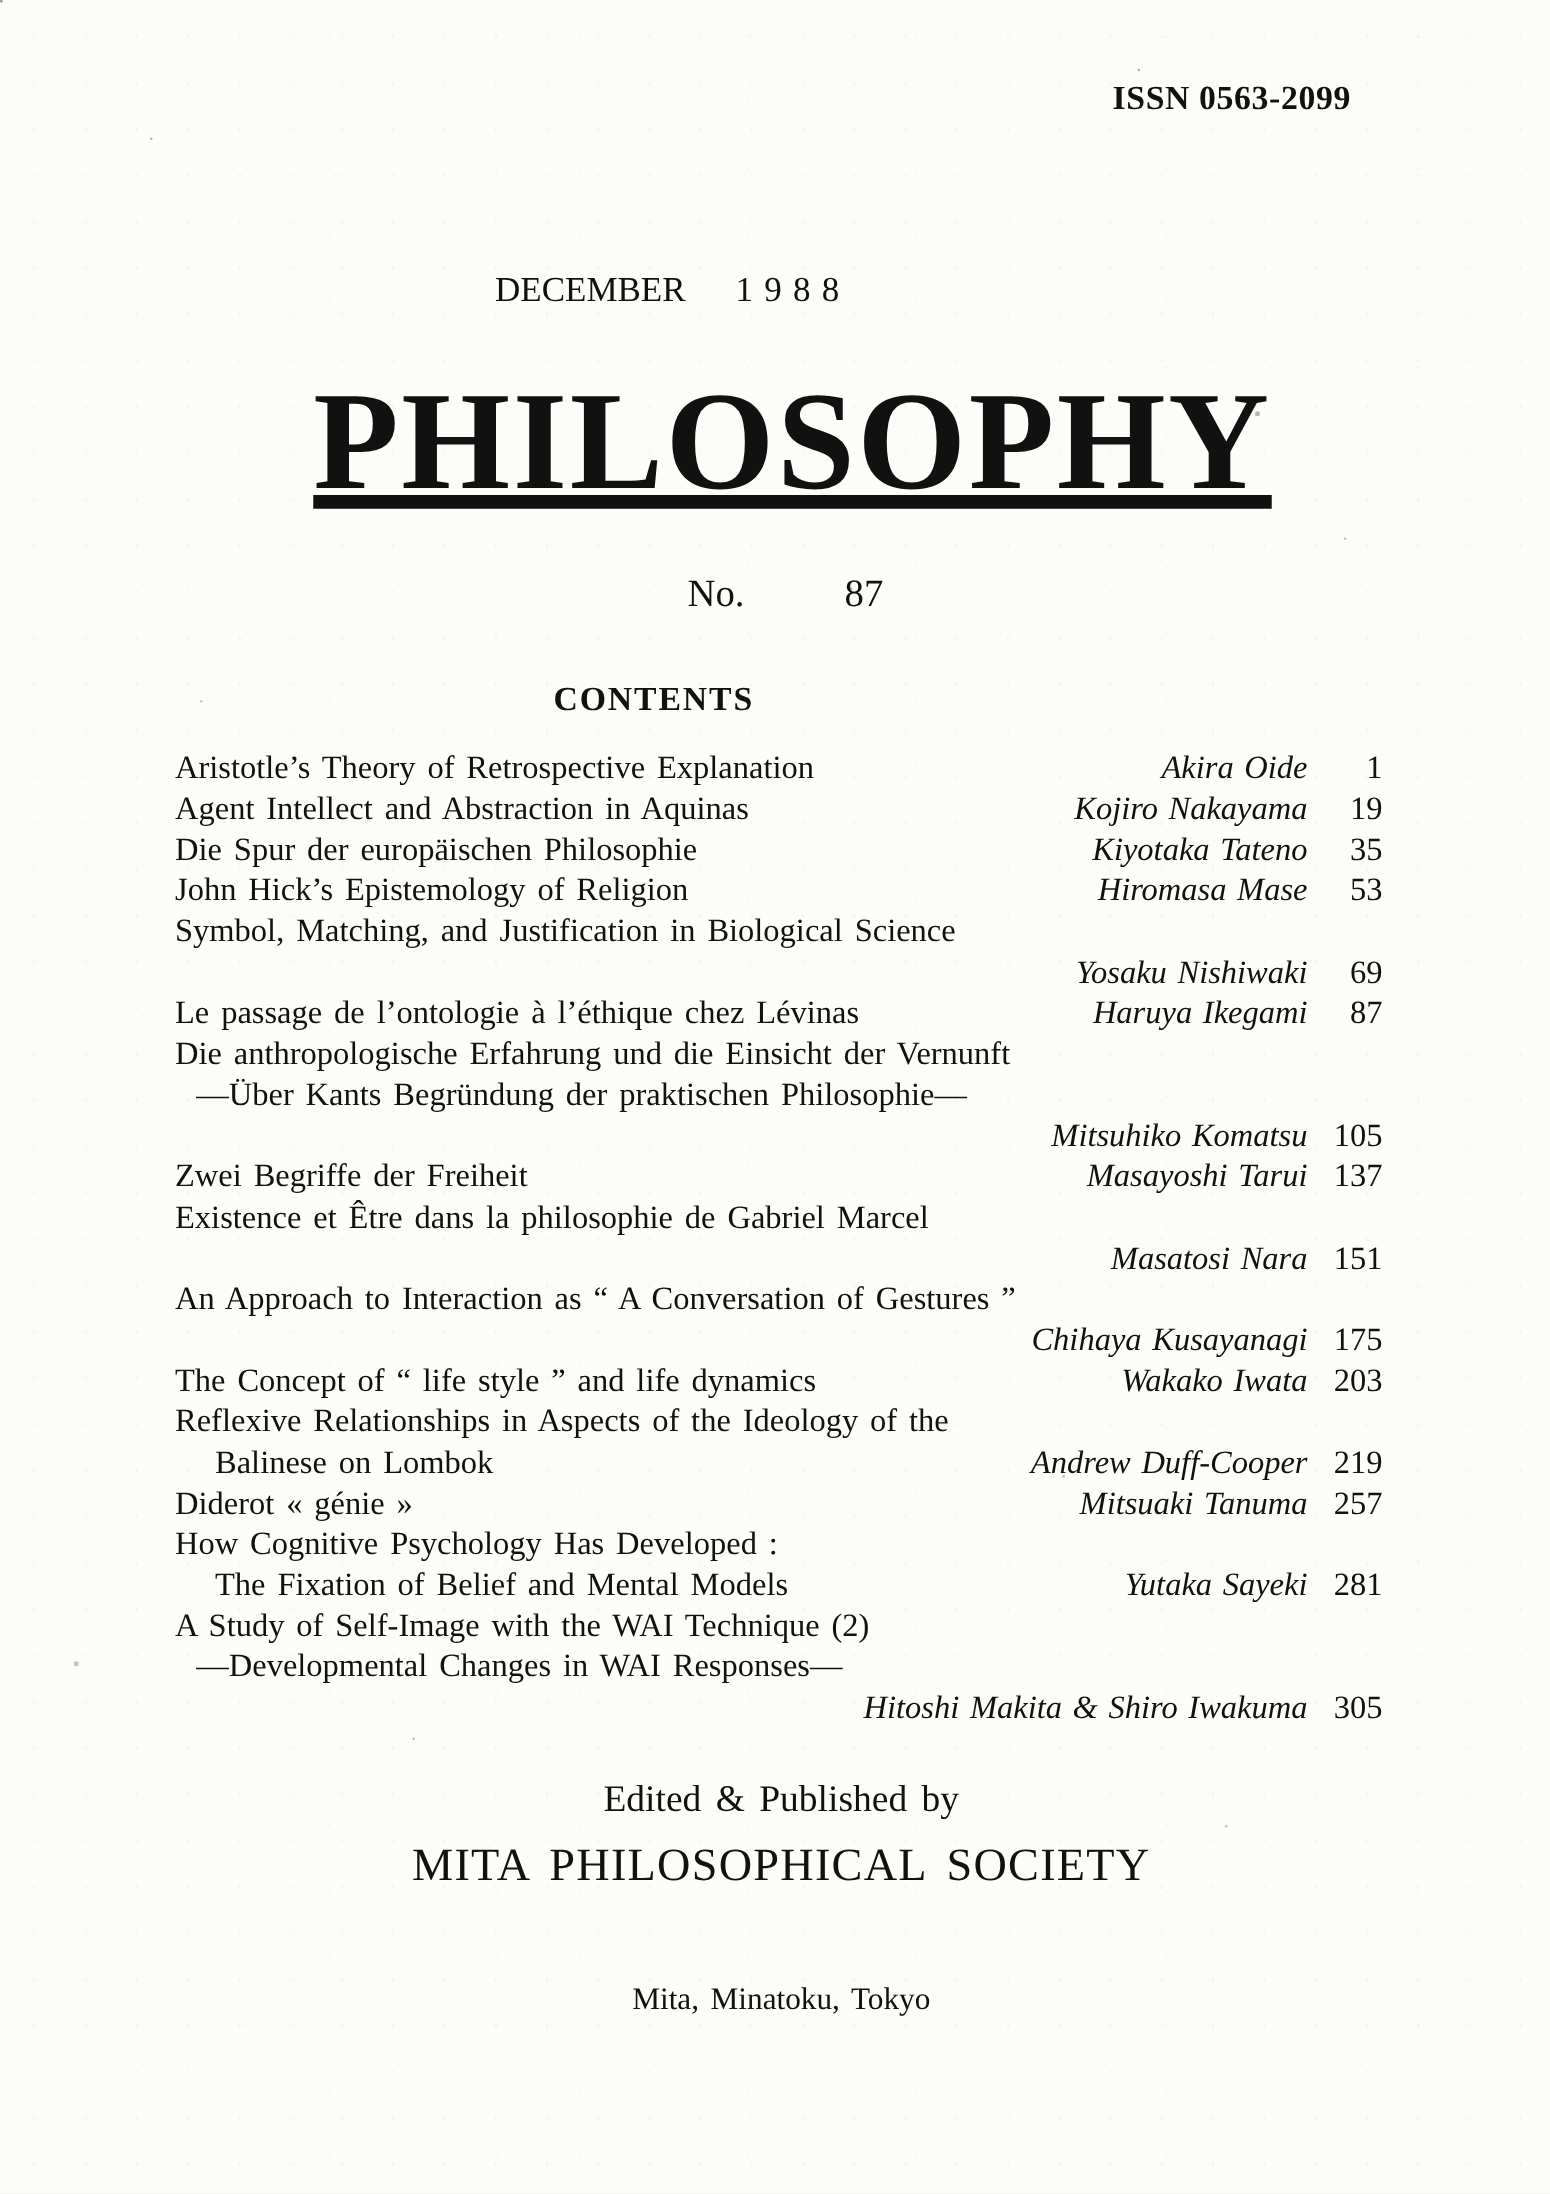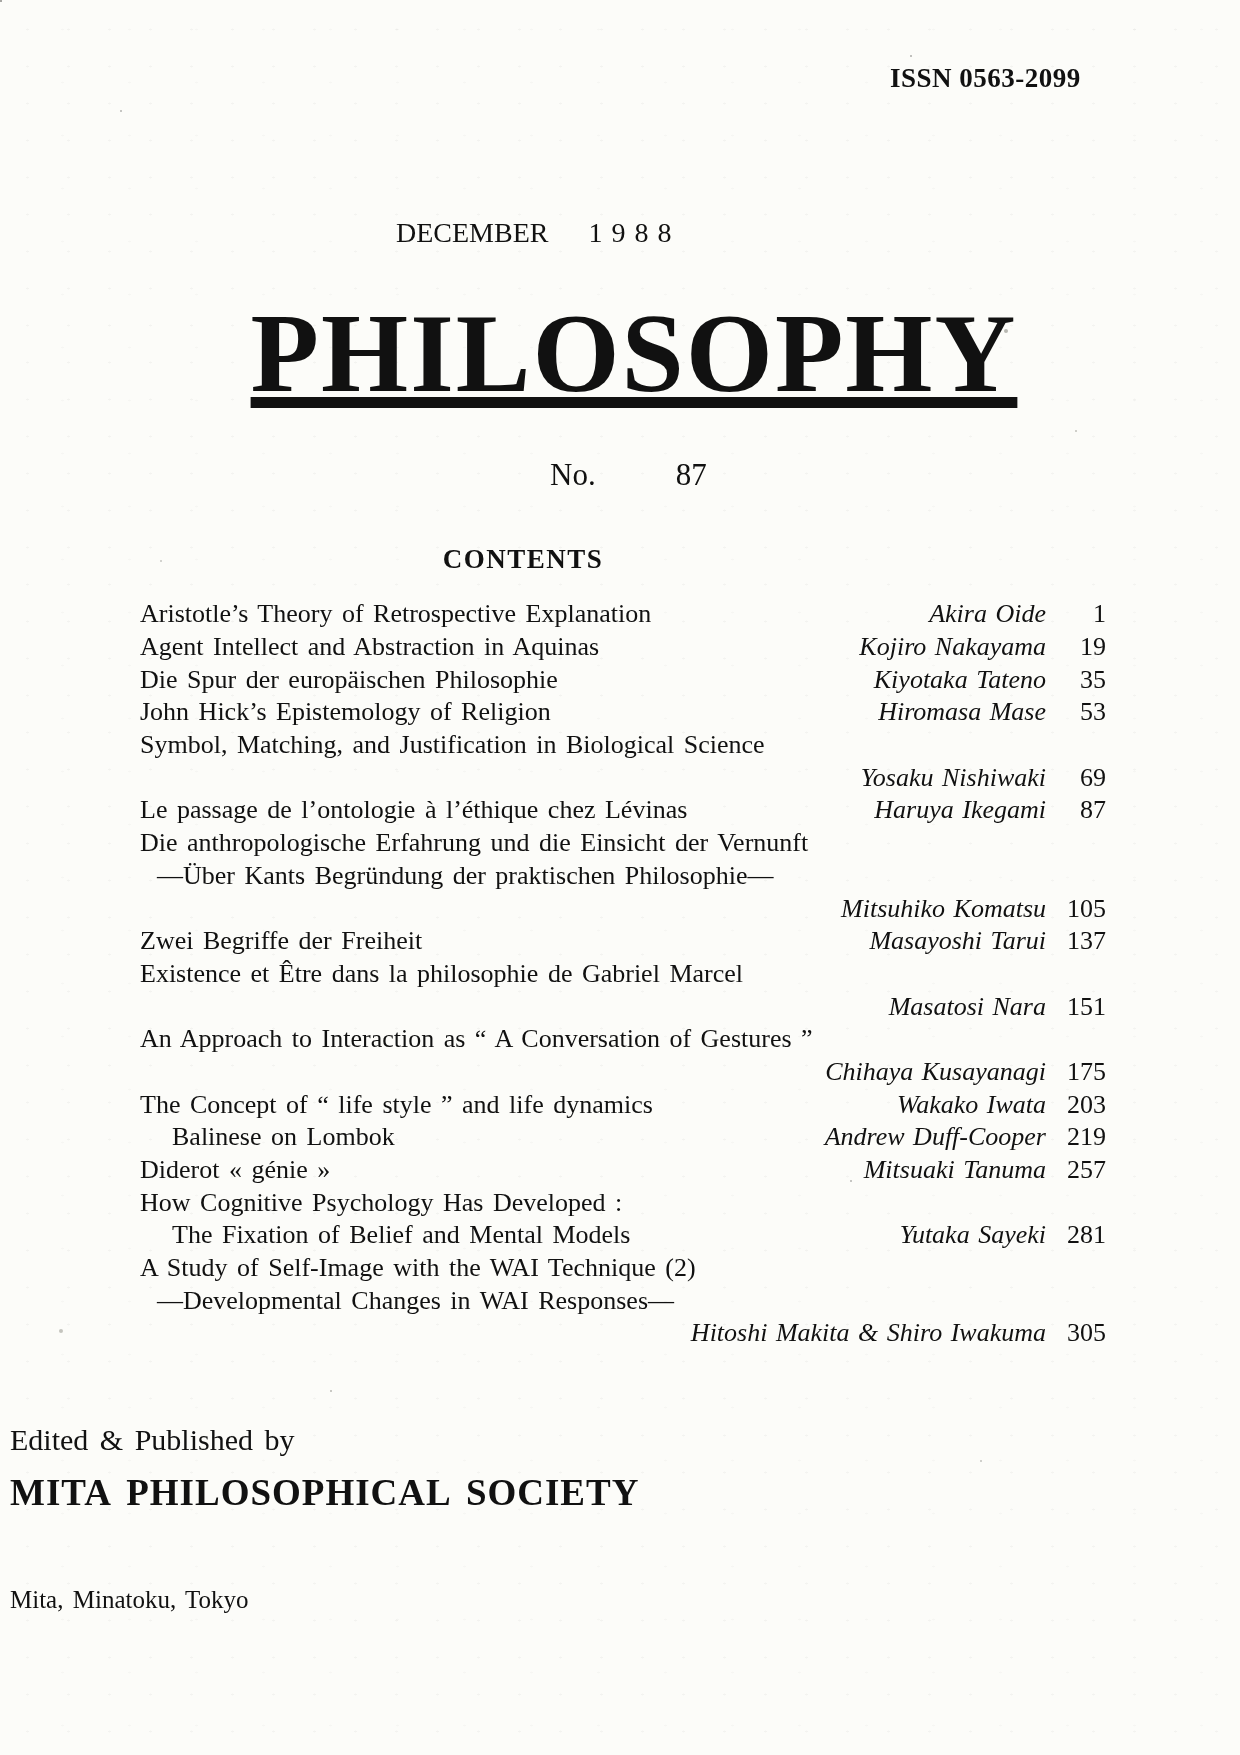--- a/index.html
+++ b/index.html
@@ -46,23 +46,23 @@
     font-size:27px; font-weight:bold; letter-spacing:1.5px;
   }
   .toc { position:absolute; left:140px; top:598px; width:966px; font-size:26px; }
   .toc-row { display:flex; align-items:center; height:32.7px; white-space:nowrap; }
   .toc-title { word-spacing:3px; }
   .toc-row.indent .toc-title { padding-left:32px; }
   .toc-row.indent-dash .toc-title { padding-left:17px; }
   .toc-spacer { flex:1 1 auto; min-width:10px; }
   .toc-author { font-style:italic; margin-right:14px; word-spacing:2px; }
   .toc-page { min-width:46px; text-align:right; }
-  .footer-line { position:absolute; left:0; width:1240px; margin:0; text-align:left; text-indent:10px; white-space:nowrap; }
+  .footer-line { position:absolute; left:0; width:1240px; margin:0; text-align:center; text-indent:10px; white-space:nowrap; }
   .edited   { top:1423px; font-size:30px; word-spacing:4px; }
-  .society  { top:1471px; font-size:37px; font-weight:bold; letter-spacing:1px; word-spacing:6px; }
+  .society  { top:1471px; font-size:37px; font-weight:normal; letter-spacing:1px; word-spacing:6px; }
   .keio     { top:1535px; font-size:31px; font-weight:bold; letter-spacing:1px; word-spacing:4px; }
   .address  { top:1586px; font-size:25px; word-spacing:3px;font-family:Liberation Serif, serif; }
 </style>
 </head>
 <body>
 
 <div class="page">
   <div class="speck"></div>
 
   <div class="issn">ISSN 0563-2099</div>
@@ -161,20 +161,24 @@
       <span class="toc-spacer"></span>
       <span class="toc-author">Chihaya Kusayanagi</span>
       <span class="toc-page">175</span>
     </div>
     <div class="toc-row">
       <span class="toc-title">The Concept of “ life style ” and life dynamics</span>
       <span class="toc-spacer"></span>
       <span class="toc-author">Wakako Iwata</span>
       <span class="toc-page">203</span>
     </div>
+    <div class="toc-row">
+      <span class="toc-title">Reflexive Relationships in Aspects of the Ideology of the</span>
+      <span class="toc-spacer"></span>
+    </div>
     <div class="toc-row indent">
       <span class="toc-title">Balinese on Lombok</span>
       <span class="toc-spacer"></span>
       <span class="toc-author">Andrew Duff-Cooper</span>
       <span class="toc-page">219</span>
     </div>
     <div class="toc-row">
       <span class="toc-title">Diderot « génie »</span>
       <span class="toc-spacer"></span>
       <span class="toc-author">Mitsuaki Tanuma</span>

